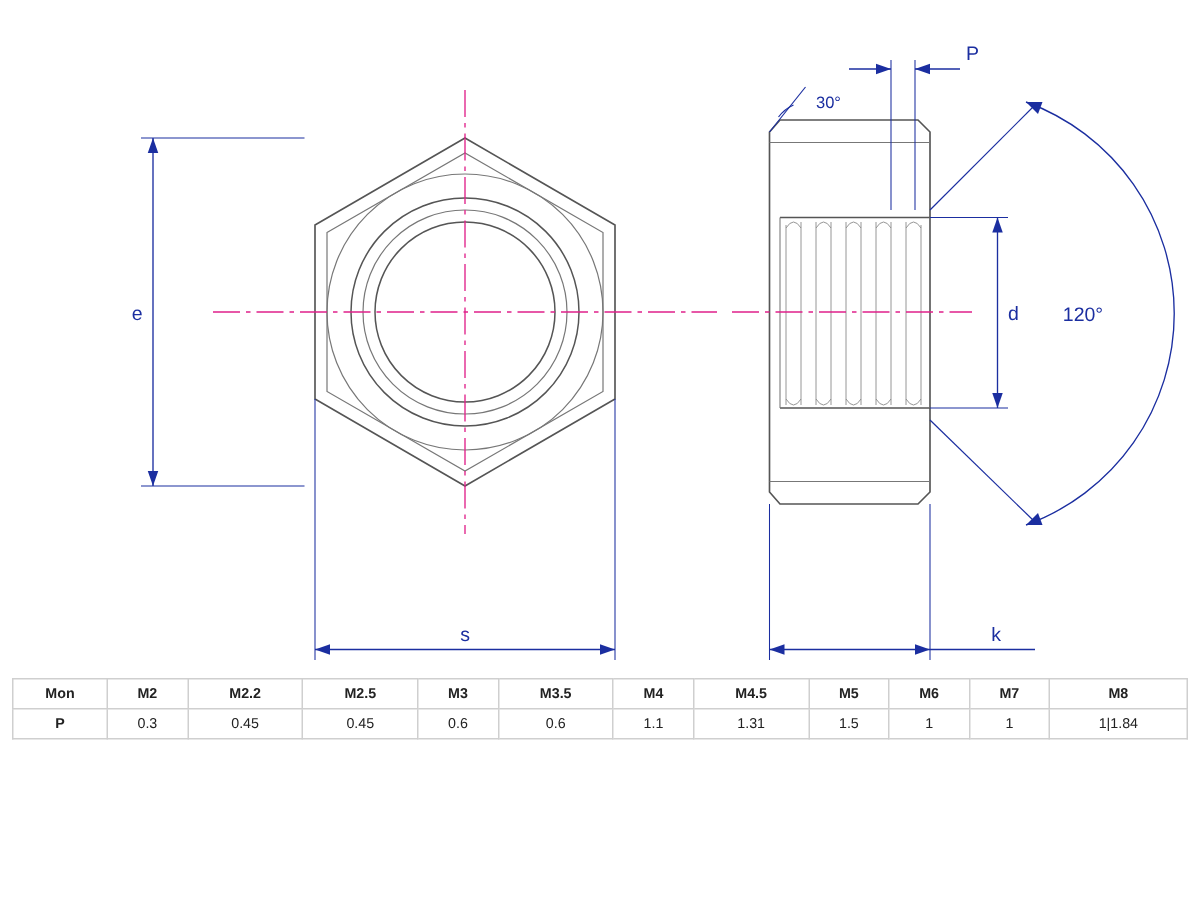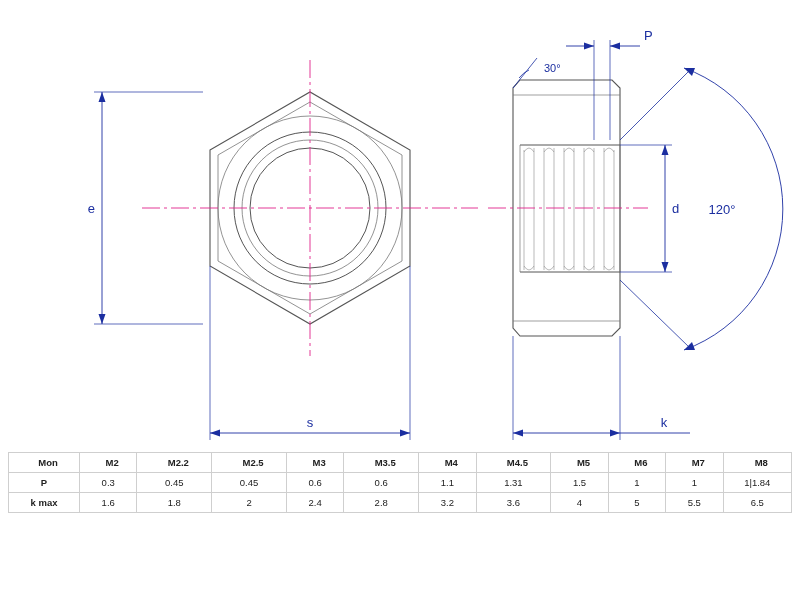--- a/index.html
+++ b/index.html
@@ -42,21 +42,20 @@
     border: 1px solid #cfcfcf;
     height: 19px;
     padding: 0 2px;
     text-align: center;
     font-weight: normal;
     white-space: nowrap;
   }
   table.spec tr.head td {
     font-weight: bold;
     font-size: 9.5px;
-    padding-left: 10px;
   }
   table.spec td.rowlabel {
     font-weight: bold;
     width: 58px;
   }
   svg text {
     font-family: "Liberation Sans", sans-serif;
   }
   .lbl-blue {
     fill: #1b2ea0;
@@ -204,31 +203,17 @@
             <td>0.45</td>
             <td>0.6</td>
             <td>0.6</td>
             <td>1.1</td>
             <td>1.31</td>
             <td>1.5</td>
             <td>1</td>
             <td>1</td>
             <td>1|1.84</td>
           </tr>
-          <tr>
-            <td class="rowlabel">k max</td>
-            <td>1.6</td>
-            <td>1.8</td>
-            <td>2</td>
-            <td>2.4</td>
-            <td>2.8</td>
-            <td>3.2</td>
-            <td>3.6</td>
-            <td>4</td>
-            <td>5</td>
-            <td>5.5</td>
-            <td>6.5</td>
-          </tr>
         </tbody>
     </table>
   </div>
 
 </div>
 
 </body></html>

